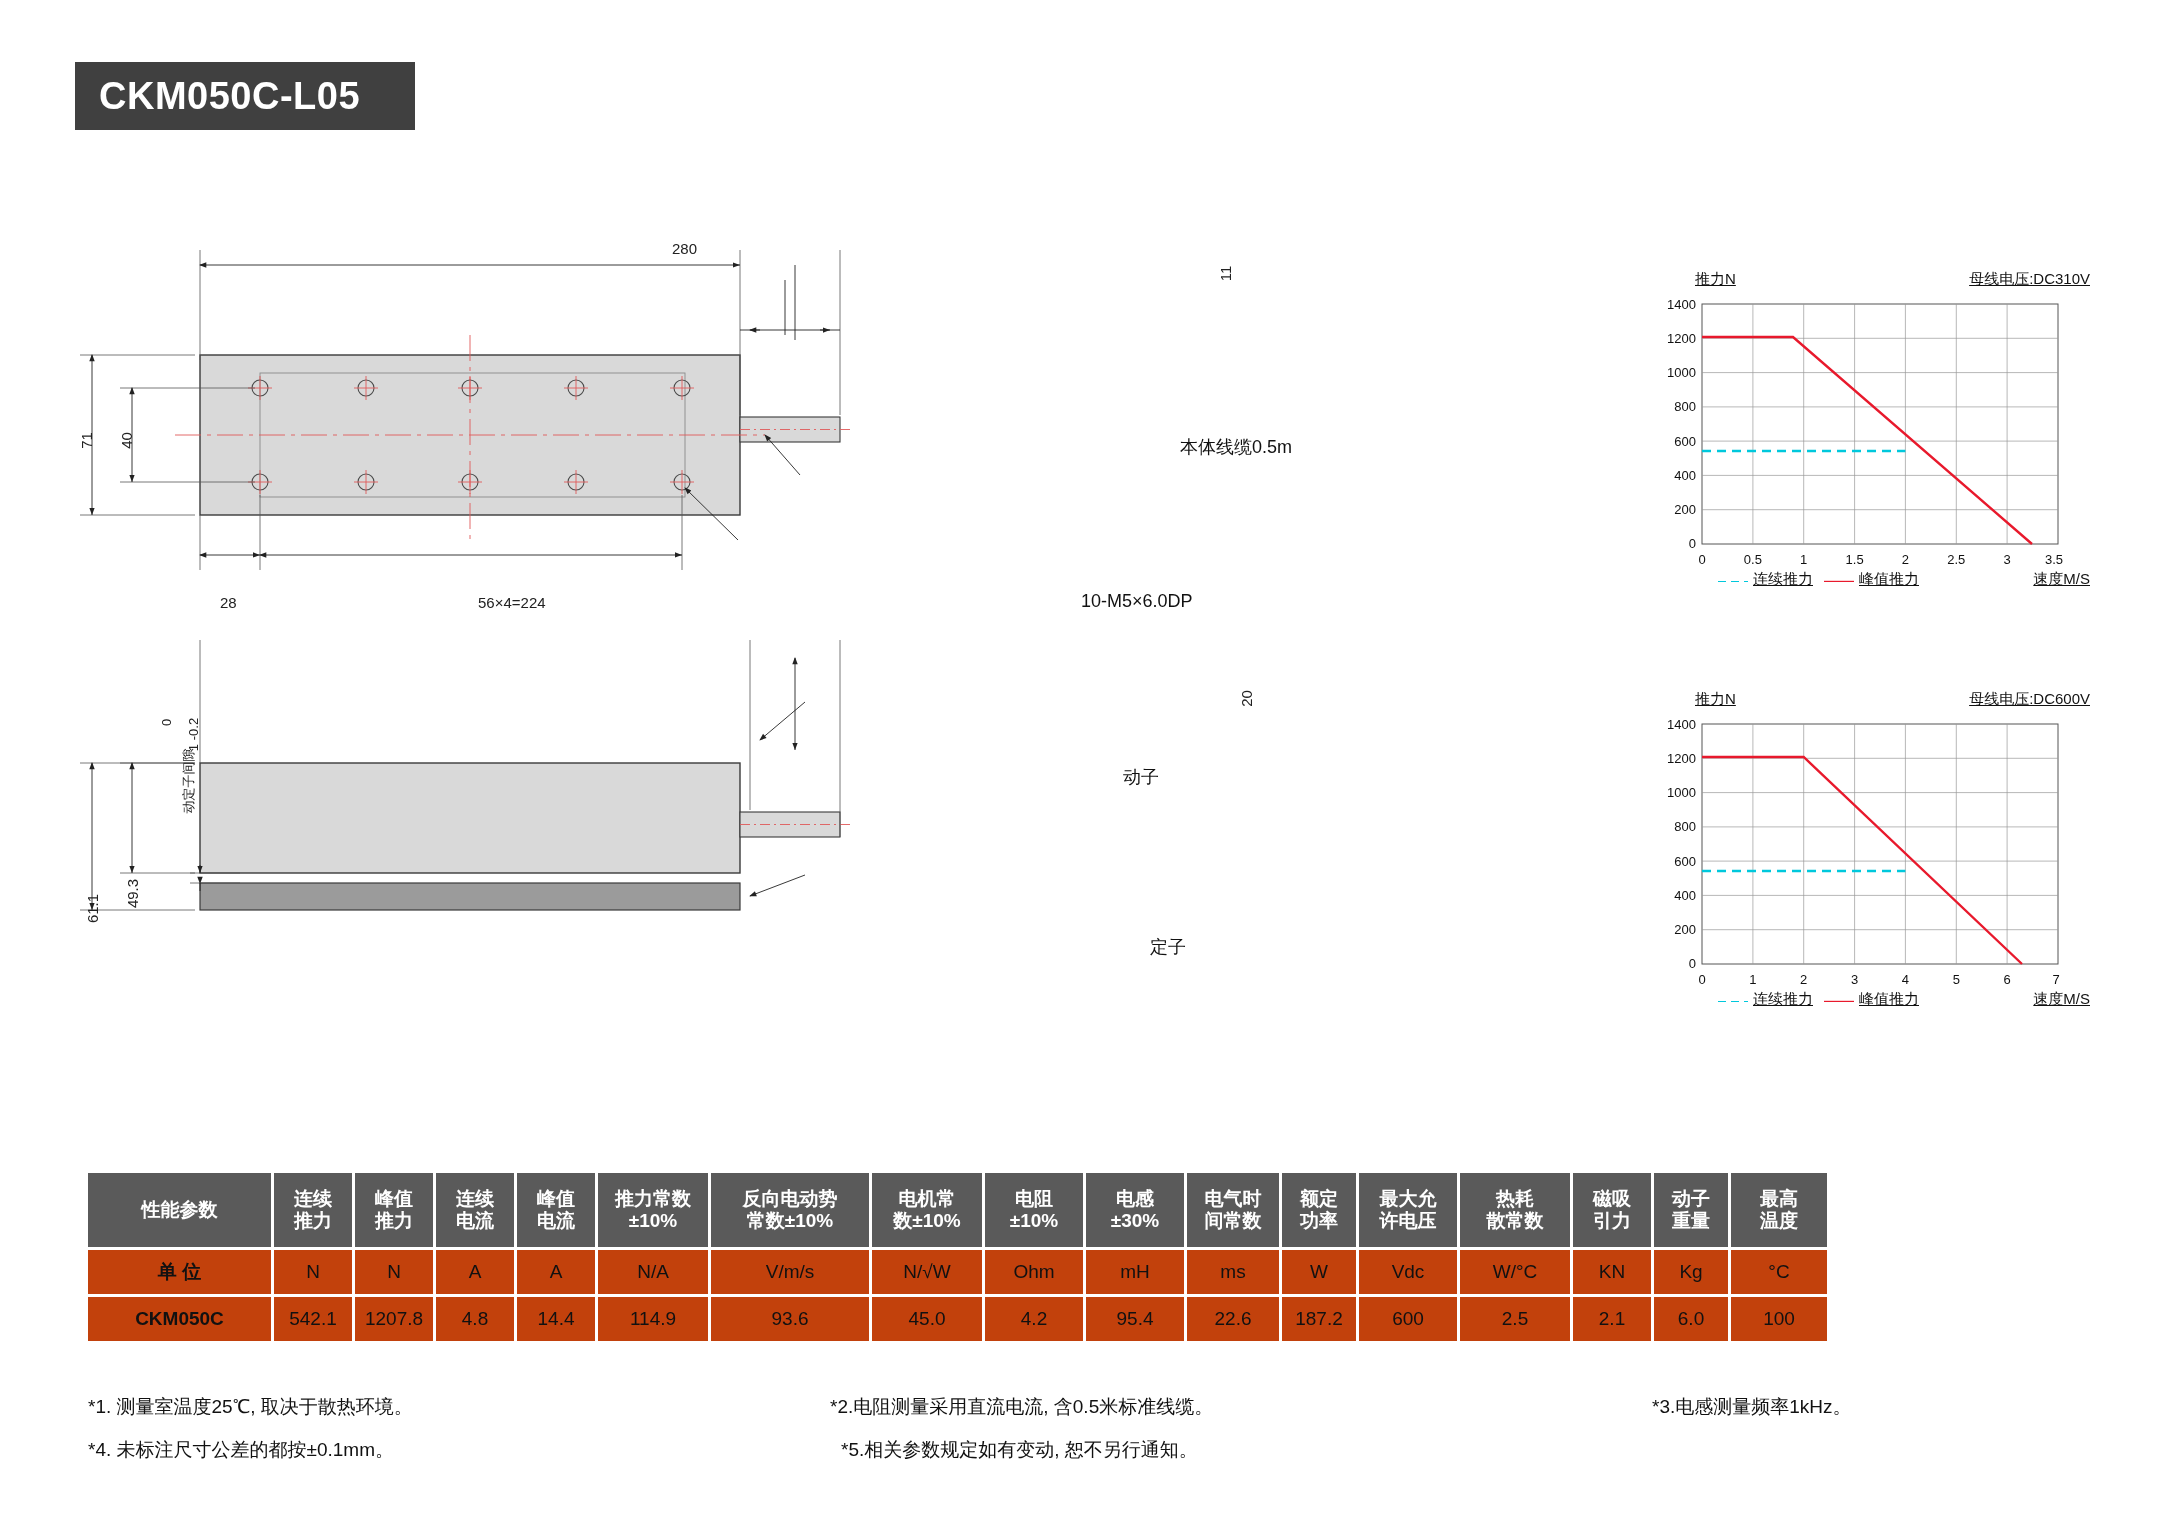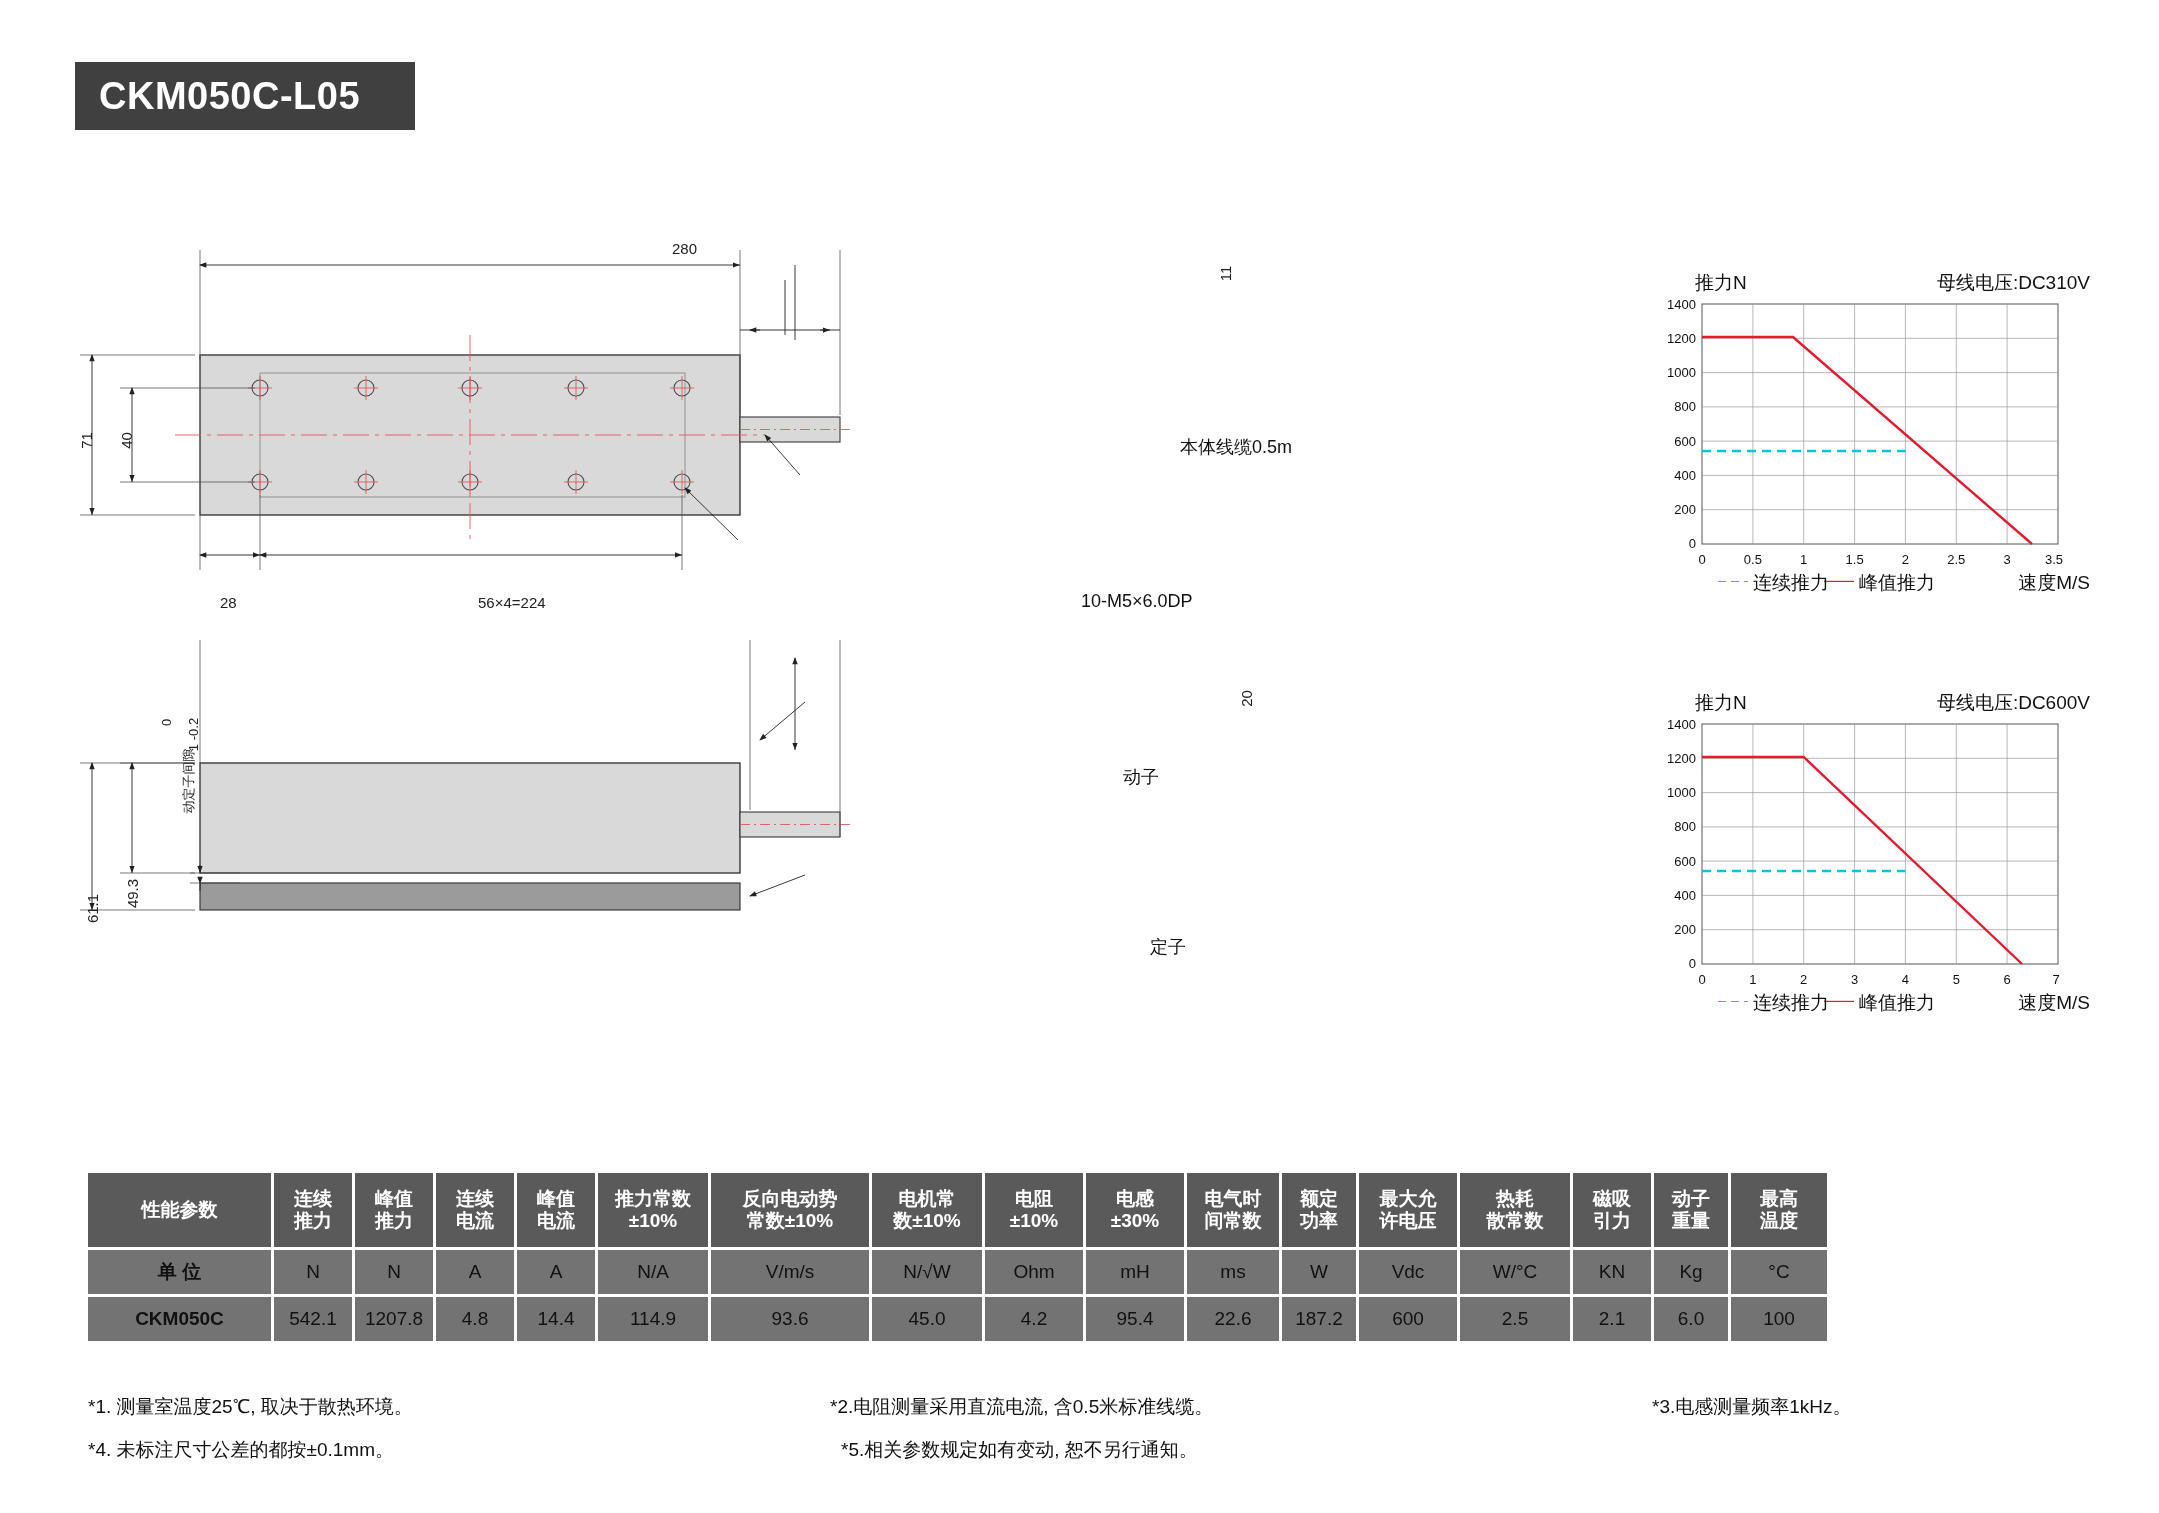--- a/index.html
+++ b/index.html
@@ -45,21 +45,21 @@
     font-size: 18px;
     color: #111;
     white-space: nowrap;
   }
   .vert {
     transform-origin: 50% 50%;
     transform: rotate(-90deg);
   }
 
   
-  .curve-label { font-size: 19px; color: #111; white-space: nowrap; }
+  .curve-label { font-size: 15px; color: #111; white-space: nowrap; text-decoration: underline; }
 
   
   #spec-table {
     left: 85px; top: 1170px;
     border-collapse: separate;
     border-spacing: 3px;
   }
   #spec-table td, #spec-table th {
     border: none;
     text-align: center;
@@ -68,21 +68,21 @@
     padding: 0;
   }
   #spec-table thead th {
     background: #5a5a5a;
     color: #ffffff;
     font-weight: bold;
     height: 74px;
     line-height: 1.15;
   }
   #spec-table tbody tr td {
-    background: #737373;
+    background: #c2410c;
     color: #111;
     height: 44px;
     font-weight: normal;
   }
   #spec-table tbody tr td.label-cell {
     font-weight: bold;
   }
   .footnote {
     font-size: 19px;
     color: #111;

